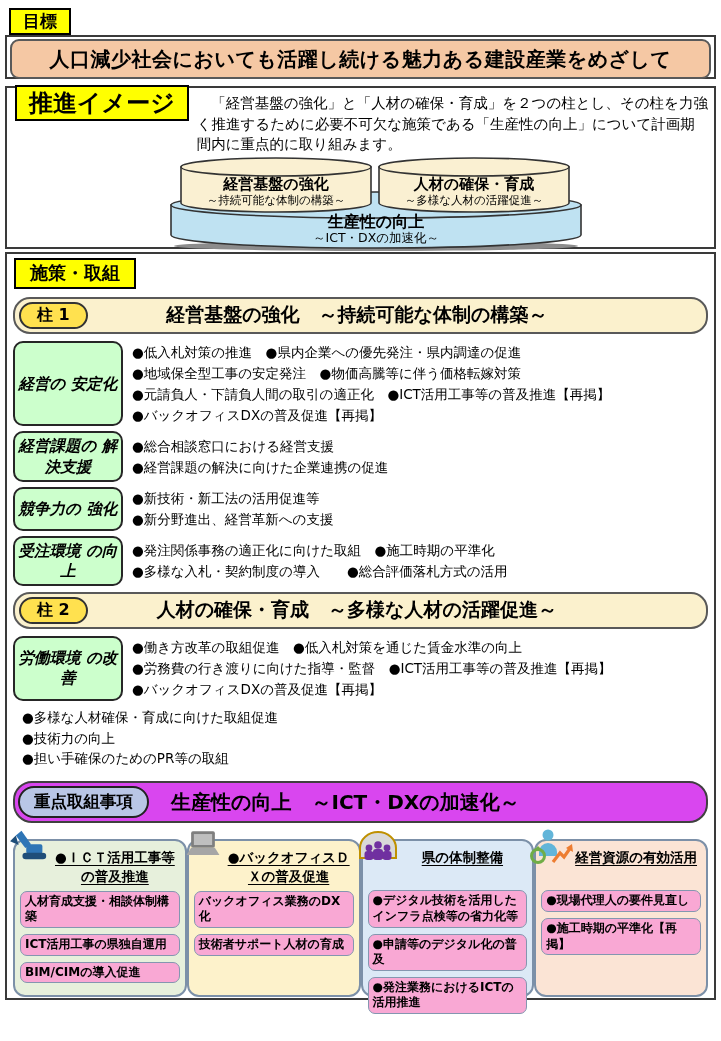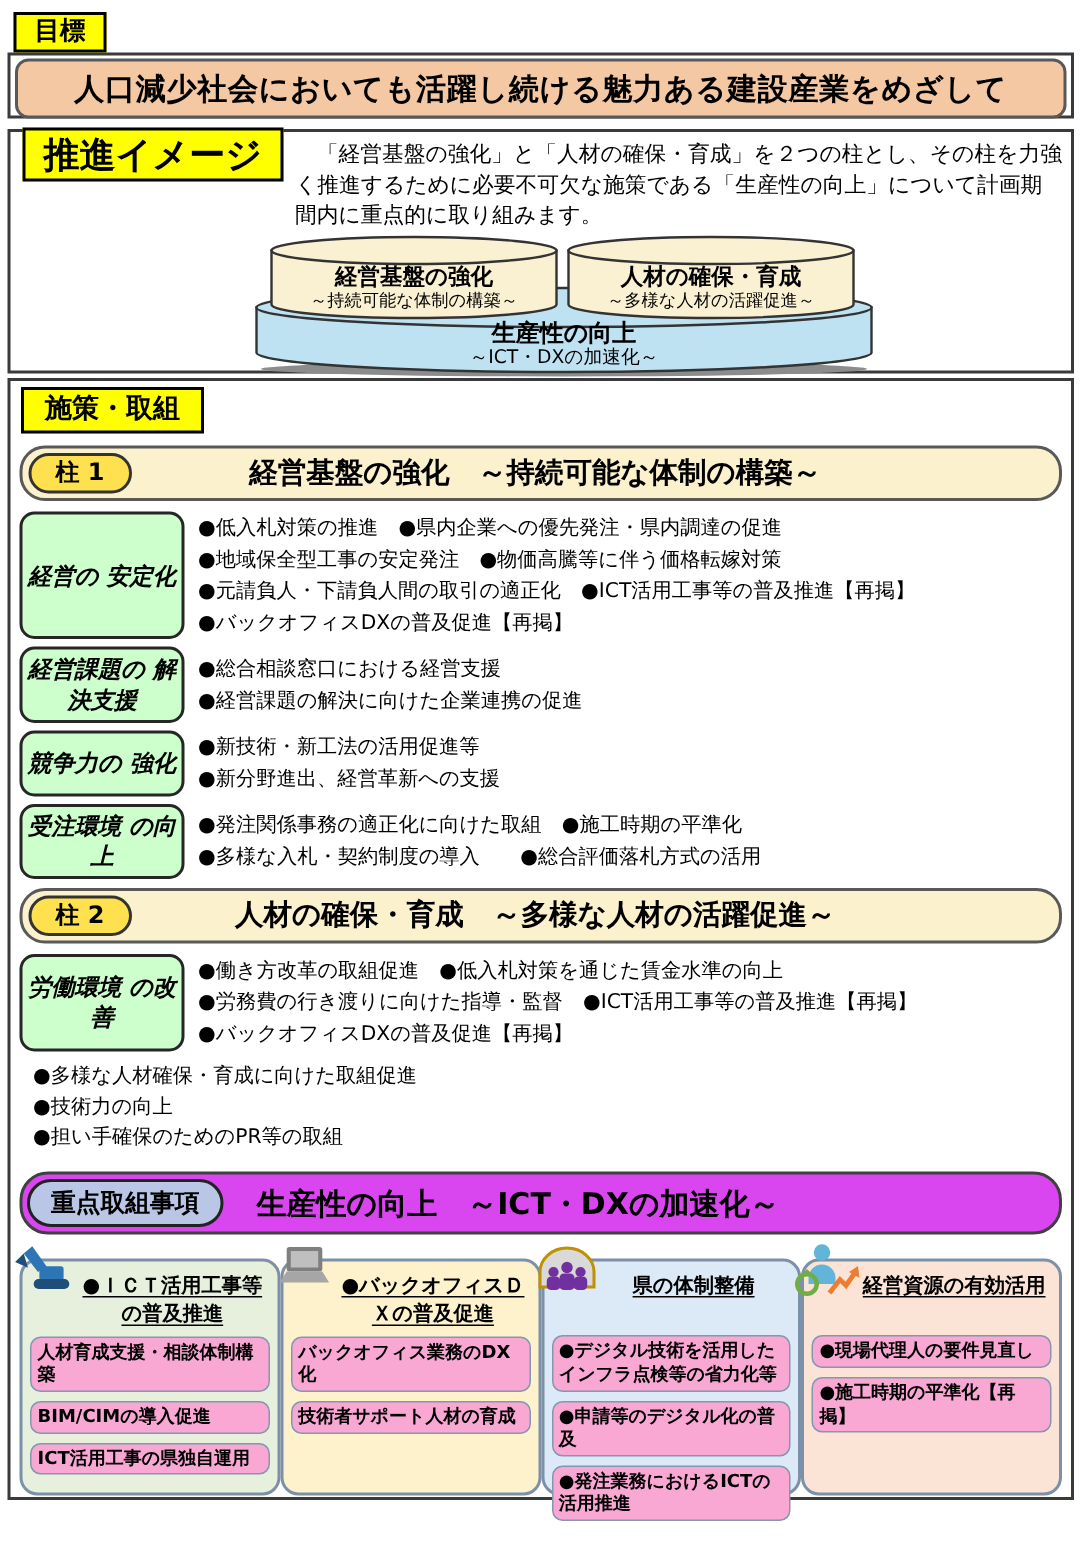--- a/index.html
+++ b/index.html
@@ -211,22 +211,22 @@
         <span class="card-icon">
           <svg width="46" height="38" viewBox="0 0 48 40">
             <path d="M8 8 L14 3 L24 17 L18 21 Z" fill="#2E75B6"></path>
             <path d="M8 8 L2 14 L11 18 Z" fill="#1F4E79"></path>
             <rect x="19" y="17" width="17" height="10" rx="2" fill="#2E75B6"></rect>
             <rect x="15" y="26" width="25" height="7" rx="3.5" fill="#1F4E79"></rect>
           </svg>
         </span>
         <div class="card-title">●ＩＣＴ活用工事等の普及推進</div>
         <div class="card-item">人材育成支援・相談体制構築</div>
+        <div class="card-item">ICT活用工事の県独自運用</div>
         <div class="card-item">BIM/CIMの導入促進</div>
-        <div class="card-item">ICT活用工事の県独自運用</div>
       </div>
 
       <div class="card c2">
         <span class="card-icon">
           <svg width="42" height="34" viewBox="0 0 46 34">
             <rect x="10" y="2" width="26" height="18" rx="2" fill="#7F7F7F"></rect>
             <rect x="13" y="5" width="20" height="12" fill="#BFBFBF"></rect>
             <path d="M5 28 L10 20 L36 20 L41 28 Z" fill="#A6A6A6"></path>
           </svg>
         </span>

